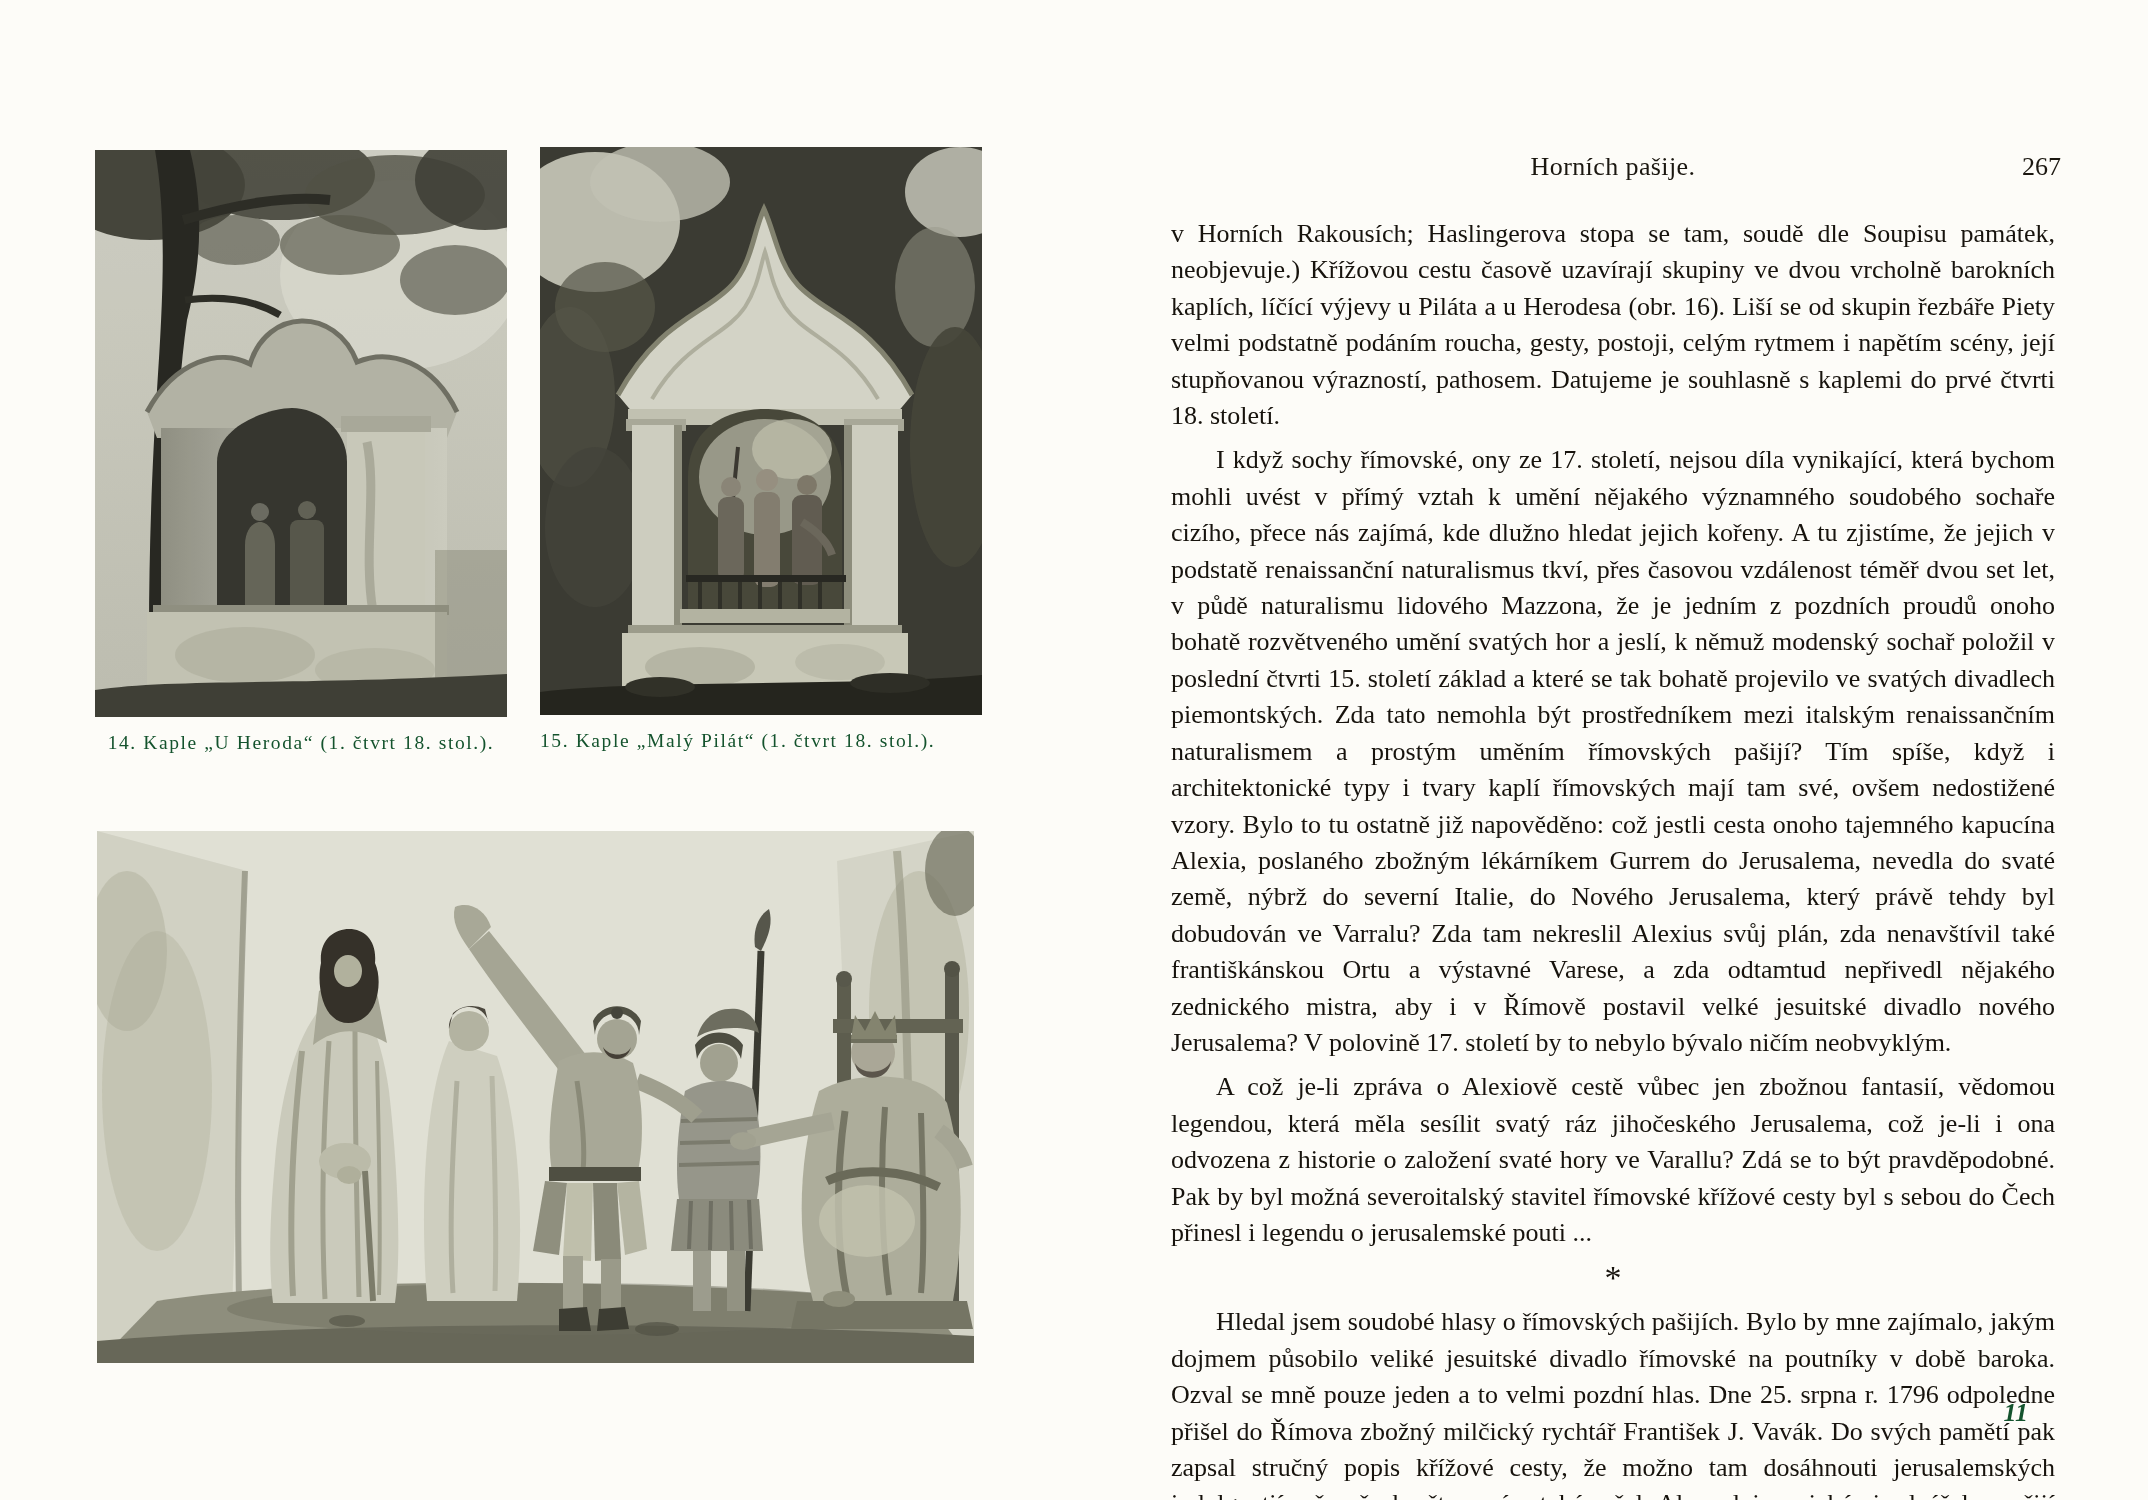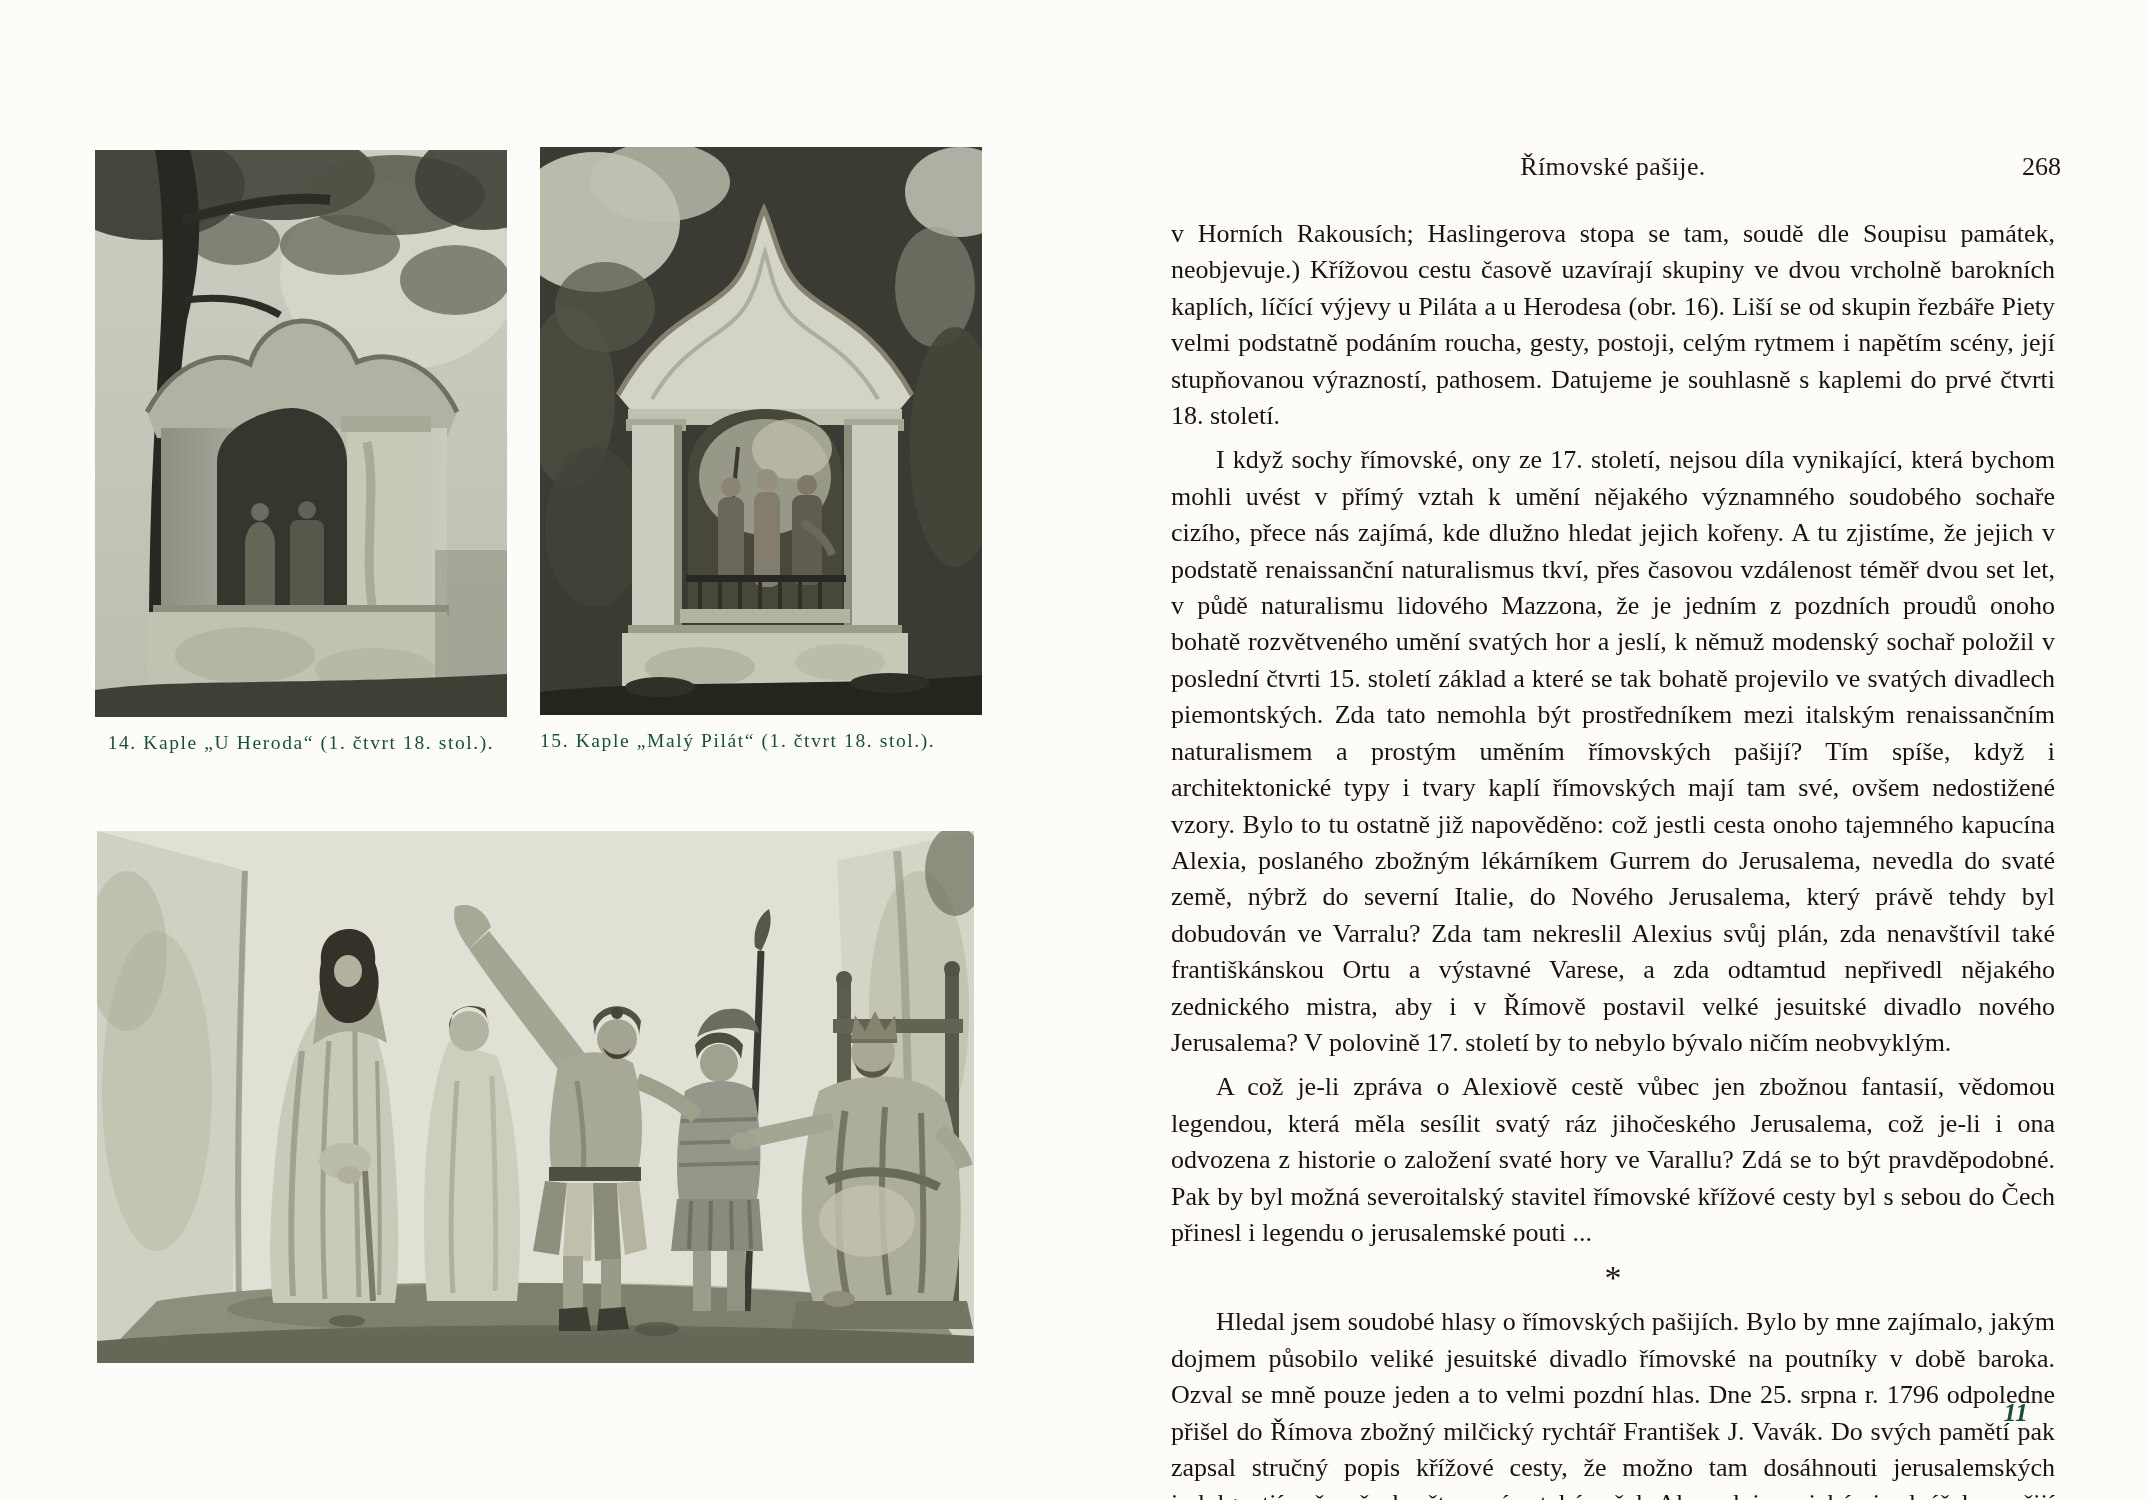--- a/index.html
+++ b/index.html
@@ -261,22 +261,22 @@
           <path d="M 498,204 A 22,22 0 0 1 542,204 L 544,190 A 26,24 0 0 0 496,190 Z" fill="#4f4f42"></path>
           <circle cx="520" cy="182" r="6" fill="#44443a"></circle>
           <path d="M 506,216 C 510,232 530,232 534,216 C 530,226 512,226 506,216 Z" fill="#433e34"></path>
         </g>
       </svg>
     </figure>
   </div>
 
   <div>
     <div class="running-header">
-      <span class="header-title">Římovské pašije.</span>
-      <span class="page-number">268</span>
+      <span class="header-title">Horních pašije.</span>
+      <span class="page-number">267</span>
     </div>
 
     <div class="body-text">
       <p>v Horních Rakousích; Haslingerova stopa se tam, soudě dle Soupisu památek, neobjevuje.) Křížovou cestu časově uzavírají skupiny ve dvou vrcholně barokních kaplích, líčící výjevy u Piláta a u Herodesa (obr. 16). Liší se od skupin řezbáře Piety velmi podstatně podáním roucha, gesty, postoji, celým rytmem i napětím scény, její stupňovanou výrazností, pathosem. Datujeme je souhlasně s kaplemi do prvé čtvrti 18. století.</p>
       <p class="indent">I když sochy římovské, ony ze 17. století, nejsou díla vynikající, která bychom mohli uvést v přímý vztah k umění nějakého významného soudobého sochaře cizího, přece nás zajímá, kde dlužno hledat jejich kořeny. A tu zjistíme, že jejich v podstatě renaissanční naturalismus tkví, přes časovou vzdálenost téměř dvou set let, v půdě naturalismu lidového Mazzona, že je jedním z pozdních proudů onoho bohatě rozvětveného umění svatých hor a jeslí, k němuž modenský sochař položil v poslední čtvrti 15. století základ a které se tak bohatě projevilo ve svatých divadlech piemontských. Zda tato nemohla být prostředníkem mezi italským renaissančním naturalismem a prostým uměním římovských pašijí? Tím spíše, když i architektonické typy i tvary kaplí římovských mají tam své, ovšem nedostižené vzory. Bylo to tu ostatně již napověděno: což jestli cesta onoho tajemného kapucína Alexia, poslaného zbožným lékárníkem Gurrem do Jerusalema, nevedla do svaté země, nýbrž do severní Italie, do Nového Jerusalema, který právě tehdy byl dobudován ve Varralu? Zda tam nekreslil Alexius svůj plán, zda nenavštívil také františkánskou Ortu a výstavné Varese, a zda odtamtud nepřivedl nějakého zednického mistra, aby i v Římově postavil velké jesuitské divadlo nového Jerusalema? V polovině 17. století by to nebylo bývalo ničím neobvyklým.</p>
       <p class="indent">A což je-li zpráva o Alexiově cestě vůbec jen zbožnou fantasií, vědomou legendou, která měla sesílit svatý ráz jihočeského Jerusalema, což je-li i ona odvozena z historie o založení svaté hory ve Varallu? Zdá se to být pravděpodobné. Pak by byl možná severoitalský stavitel římovské křížové cesty byl s sebou do Čech přinesl i legendu o jerusalemské pouti ...</p>
       <div class="separator">*</div>
       <p class="indent">Hledal jsem soudobé hlasy o římovských pašijích. Bylo by mne zajímalo, jakým dojmem působilo veliké jesuitské divadlo římovské na poutníky v době baroka. Ozval se mně pouze jeden a to velmi pozdní hlas. Dne 25. srpna r. 1796 odpoledne přišel do Římova zbožný milčický rychtář František J. Vavák. Do svých pamětí pak zapsal stručný popis křížové cesty, že možno tam dosáhnouti jerusalemských indulgentií a že všecky štace sám také sešel. Ale o dojmu, jaký si odnášel z pašijí nad Malší, které dodnes svým neobyčejným celkem hluboce působí, bohužel pomlčel.</p>
     </div>
 

